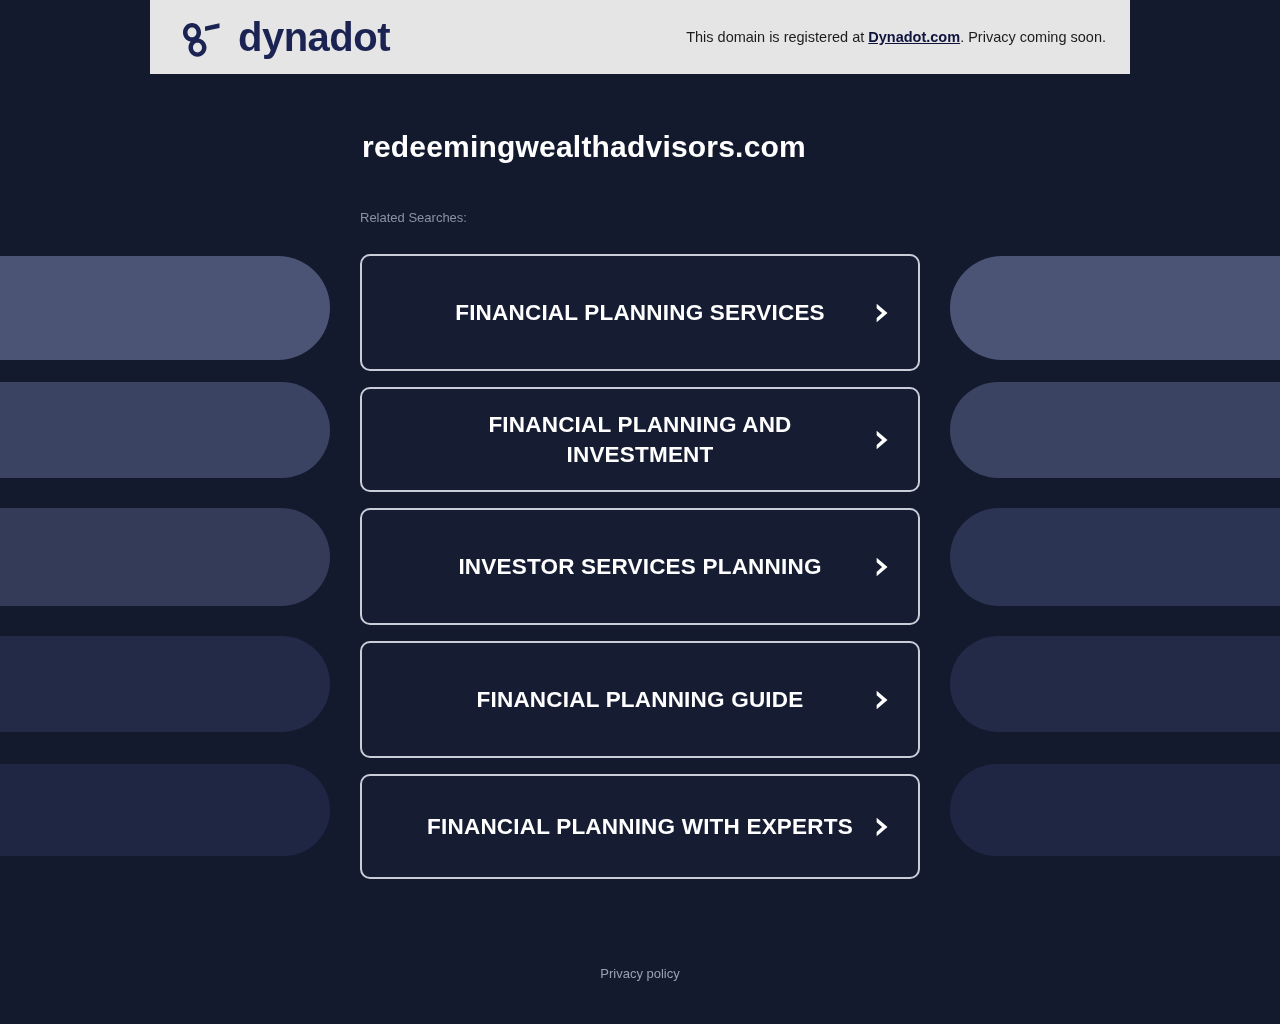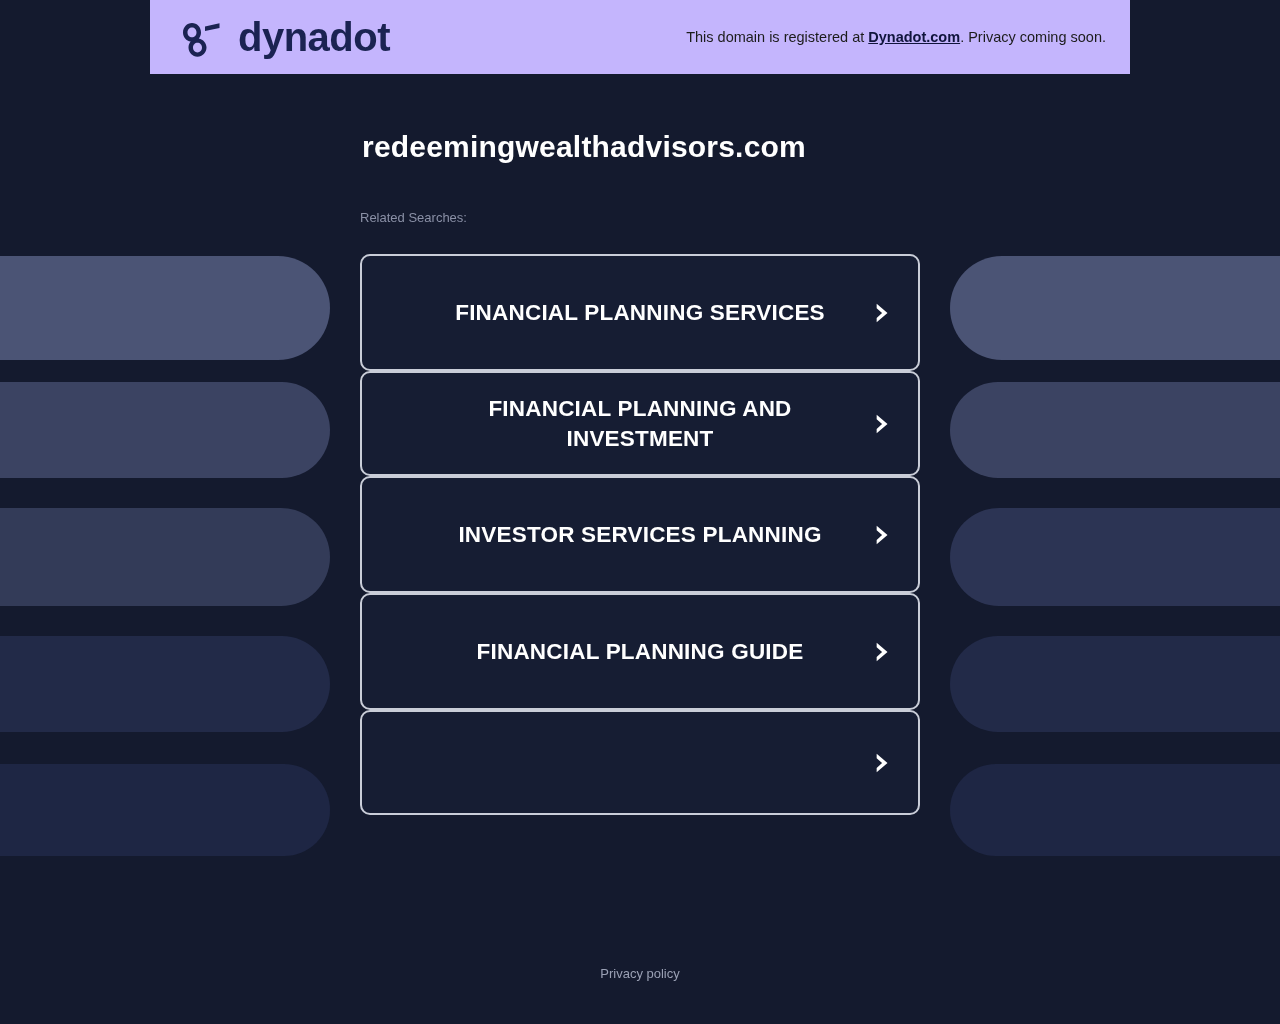--- a/index.html
+++ b/index.html
@@ -17,21 +17,21 @@
     background: #141a2e;
   }
 
   
   .header {
     position: absolute;
     top: 0;
     left: 150px;
     width: 980px;
     height: 74px;
-    background: #c4b5fd;
+    background: #e5e5e5;
     display: flex;
     align-items: center;
     justify-content: space-between;
     padding: 0 18px 0 28px;
   }
   .brand {
     display: flex;
     align-items: center;
     gap: 12px;
   }
@@ -98,20 +98,21 @@
     top: 180px;
     left: 360px;
     width: 560px;
   }
   .link-card {
     position: relative;
     width: 560px;
     border: 2px solid #c9cdd8;
     border-radius: 10px;
     background: #161d33;
+    margin-bottom: 16px;
     display: flex;
     align-items: center;
     justify-content: center;
     cursor: pointer;
     padding: 0 56px;
   }
   .link-card.h1 { height: 117px; }
   .link-card.h2 { height: 105px; }
   .link-label {
     font-size: 22.5px;
@@ -200,20 +201,21 @@
               <path d="M8 3.5 L18 12 L8 20.5 L8 16.5 L13 12 L8 7.5 Z" fill="#ffffff"></path>
             </svg></span>
         </div>
         <div class="link-card h1">
           <span class="link-label">FINANCIAL PLANNING GUIDE</span>
           <span class="arrow"><svg viewBox="0 0 24 24" width="26" height="26" aria-hidden="true">
               <path d="M8 3.5 L18 12 L8 20.5 L8 16.5 L13 12 L8 7.5 Z" fill="#ffffff"></path>
             </svg></span>
         </div>
         <div class="link-card h2">
+          <span class="link-label">FINANCIAL PLANNING WITH EXPERTS</span>
           <span class="arrow"><svg viewBox="0 0 24 24" width="26" height="26" aria-hidden="true">
               <path d="M8 3.5 L18 12 L8 20.5 L8 16.5 L13 12 L8 7.5 Z" fill="#ffffff"></path>
             </svg></span>
         </div>
       </div>
 
     <div class="footer">
       <a href="#">Privacy policy</a>
     </div>
   </div>

